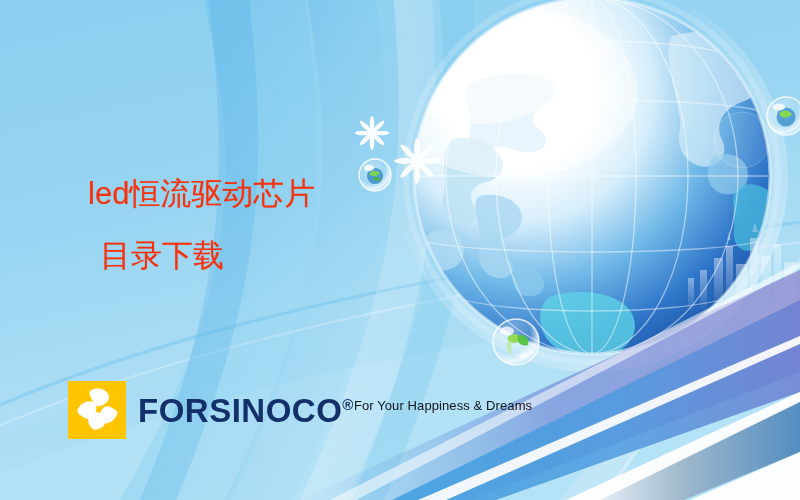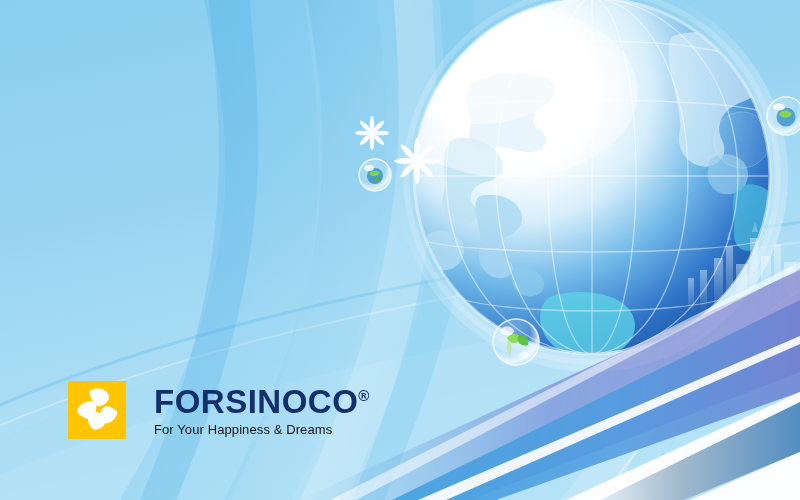--- a/index.html
+++ b/index.html
@@ -48,23 +48,23 @@
     align-items: center;
   }
   #logo-mark {
     width: 58px;
     height: 58px;
     background: #FFC500;
     flex: none;
     display: block;
   }
   #logo-text {
-    margin-left: 28px;
+    margin-left: 12px;
     display: flex;
-    flex-direction: column;
+    flex-direction: row;
     justify-content: space-between;
   }
   #brand-name {
     font-size: 33px;
     font-weight: bold;
     color: #14306B;
     letter-spacing: 0.5px;
     line-height: 1;
     white-space: nowrap;
     display: block;
@@ -311,20 +311,24 @@
         <ellipse cx="-7" cy="-9" rx="6" ry="3.6" fill="#FFFFFF" opacity="0.8"></ellipse>
       </g>
 
       <g transform="translate(742,140)">
         <circle cx="0" cy="0" r="28" fill="#FFFFFF" opacity="0.07"></circle>
         <circle cx="0" cy="0" r="28" fill="none" stroke="#FFFFFF" stroke-width="1" opacity="0.22"></circle>
       </g>
     </g>
   </svg>
 
+  <div id="headline">
+    <span class="ln1">led恒流驱动芯片</span>
+    <span class="ln2">目录下载</span>
+  </div>
 
   <div id="logo">
     <svg id="logo-mark" viewBox="0 0 58 58">
       <rect x="0" y="0" width="58" height="58" fill="#FFC500"></rect>
       <g fill="#FFFFFF">
         <path d="M27.5 8.5 C34.5 6.5 41.5 10 43.5 15.5 C45.3 20.4 41.8 24.4 35.5 25.6
                  C30.4 26.6 27.6 24.4 27.0 20.0 C26.5 16.0 24.3 9.4 27.5 8.5 Z" transform="rotate(-14 29 29)"></path>
         <path d="M10.5 23.5 C15.5 18.0 23.0 17.0 27.0 20.5 C30.7 23.8 29.4 29.0 24.6 33.3
                  C20.7 36.8 17.0 36.2 14.2 32.8 C11.6 29.7 7.8 26.4 10.5 23.5 Z" transform="rotate(-14 29 29)"></path>
         <path d="M20.0 46.0 C16.0 40.0 17.5 33.0 22.5 30.5 C27.2 28.2 31.2 31.6 33.4 37.6

